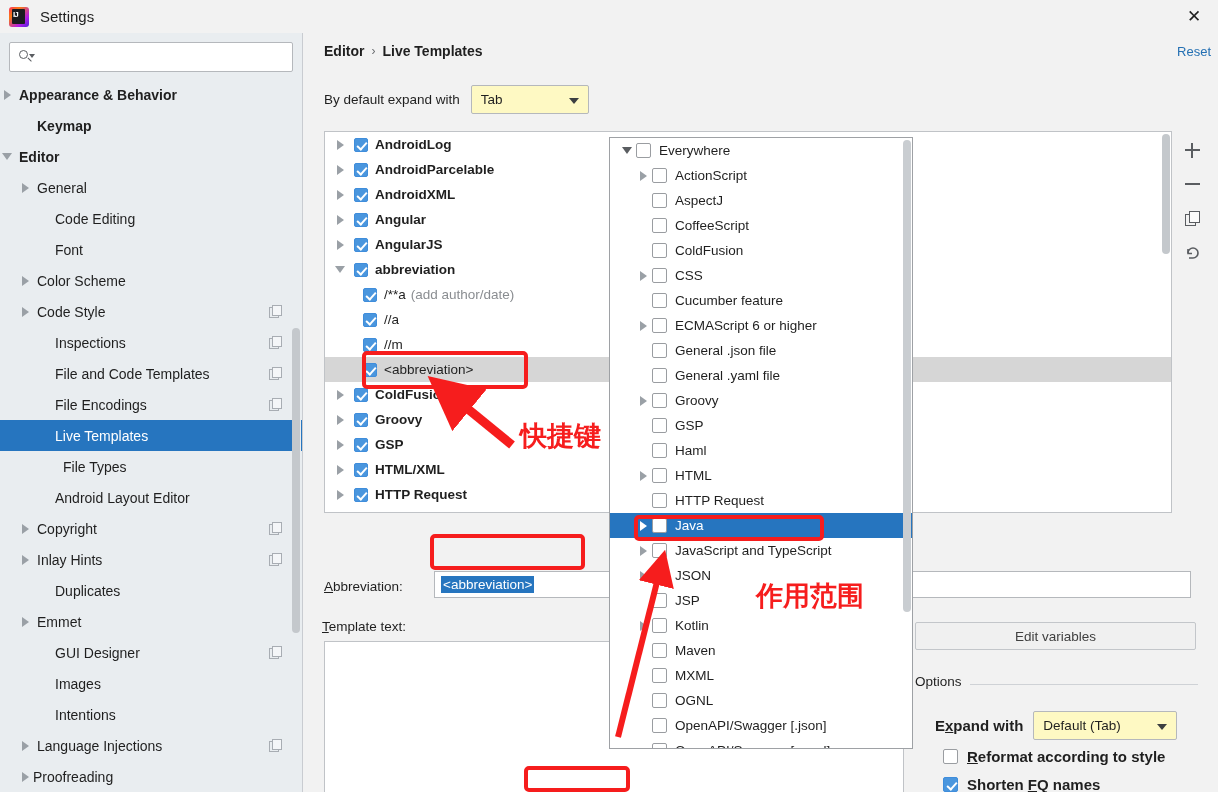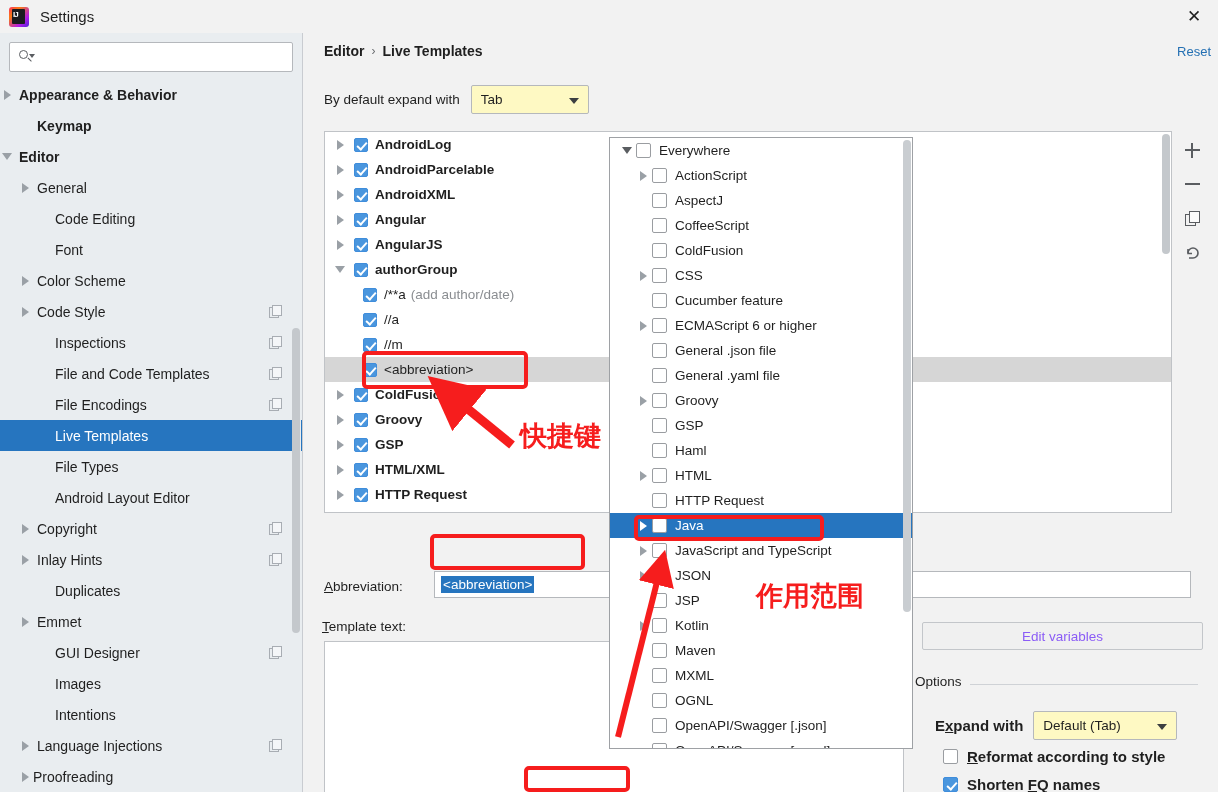--- a/index.html
+++ b/index.html
@@ -199,21 +199,21 @@
   .tpltext-label { position: absolute; left: 19px; top: 586px; font-size: 13.5px; }
   .tpltext-label u { text-decoration: underline; }
   .tpltext-area {
     position: absolute; left: 21px; top: 608px; width: 580px; height: 152px;
     background: #ffffff; border: 1px solid #c0c3c7;
   }
   .edit-vars-btn {
     position: absolute; left: 612px; top: 589px; width: 281px; height: 28px;
     background: #f0f0f0; border: 1px solid #c3c6ca; border-radius: 2px;
     display: flex; align-items: center; justify-content: center;
-    font-size: 13.5px; color: #8b5cf6; margin-left: 7px;
+    font-size: 13.5px; color: #404040;
   }
   .options-legend {
     position: absolute; left: 612px; top: 641px; font-size: 13.5px; color: #1f1f1f;
     background: #f2f2f2; padding-right: 8px; z-index: 2;
   }
   .options-rule {
     position: absolute; left: 612px; top: 651px; width: 283px; height: 1px; background: #cfd2d6;
   }
   .opt-row1 {
     position: absolute; left: 632px; top: 678px; display: flex; align-items: center; gap: 10px;
@@ -359,21 +359,21 @@
           <span class="copy-ico"></span>
         </div>
         <div class="tree-row selected">
           <div style="width: 36px; flex: 0 0 36px;"></div>
           <span class="tw"></span>
           <span class="tree-label" style="margin-left: 5px;">Live Templates</span>
         </div>
         <div class="tree-row">
           <div style="width: 36px; flex: 0 0 36px;"></div>
           <span class="tw"></span>
-          <span class="tree-label" style="margin-left: 5px;">File Types</span>
+          <span class="tree-label" style="margin-left: 13px;">File Types</span>
         </div>
         <div class="tree-row">
           <div style="width: 36px; flex: 0 0 36px;"></div>
           <span class="tw"></span>
           <span class="tree-label" style="margin-left: 5px;">Android Layout Editor</span>
         </div>
         <div class="tree-row">
           <div style="width: 18px; flex: 0 0 18px;"></div>
           <span class="tw right"></span>
           <span class="tree-label" style="margin-left: 5px;">Copyright</span>
@@ -474,21 +474,21 @@
           <div class="tpl-row">
             <span style="width: 0px; flex: 0 0 0px;"></span>
             <span class="tw right" style="margin-right: 7px;"></span>
             <span class="chk"></span>
             <span class="tpl-label bold">AngularJS</span>
           </div>
           <div class="tpl-row">
             <span style="width: 0px; flex: 0 0 0px;"></span>
             <span class="tw down" style="margin-right: 7px;"></span>
             <span class="chk"></span>
-            <span class="tpl-label bold">authorGroup</span>
+            <span class="tpl-label bold">abbreviation</span>
           </div>
           <div class="tpl-row">
             <span style="width: 30px; flex: 0 0 30px;"></span>
             <span class="chk"></span>
             <span class="tpl-label">/**a</span>
             <span class="tpl-label tpl-muted" style="margin-left: 5px;">(add author/date)</span>
           </div>
           <div class="tpl-row">
             <span style="width: 30px; flex: 0 0 30px;"></span>
             <span class="chk"></span>

